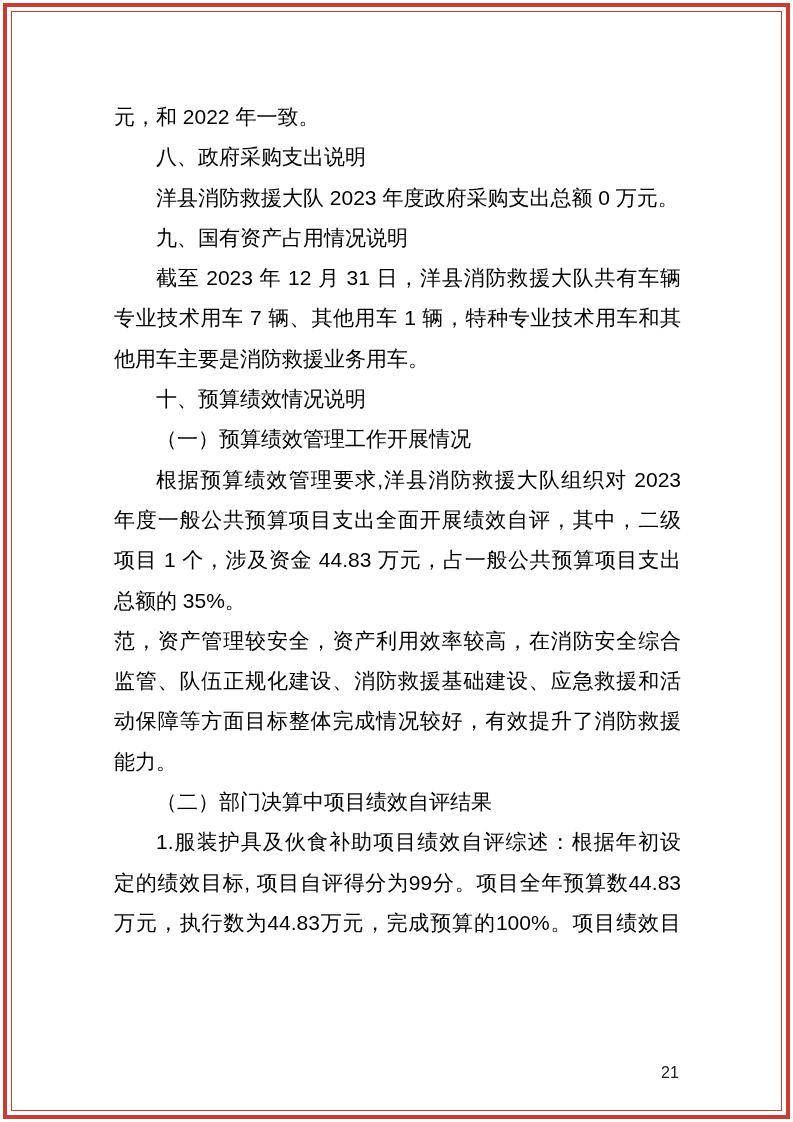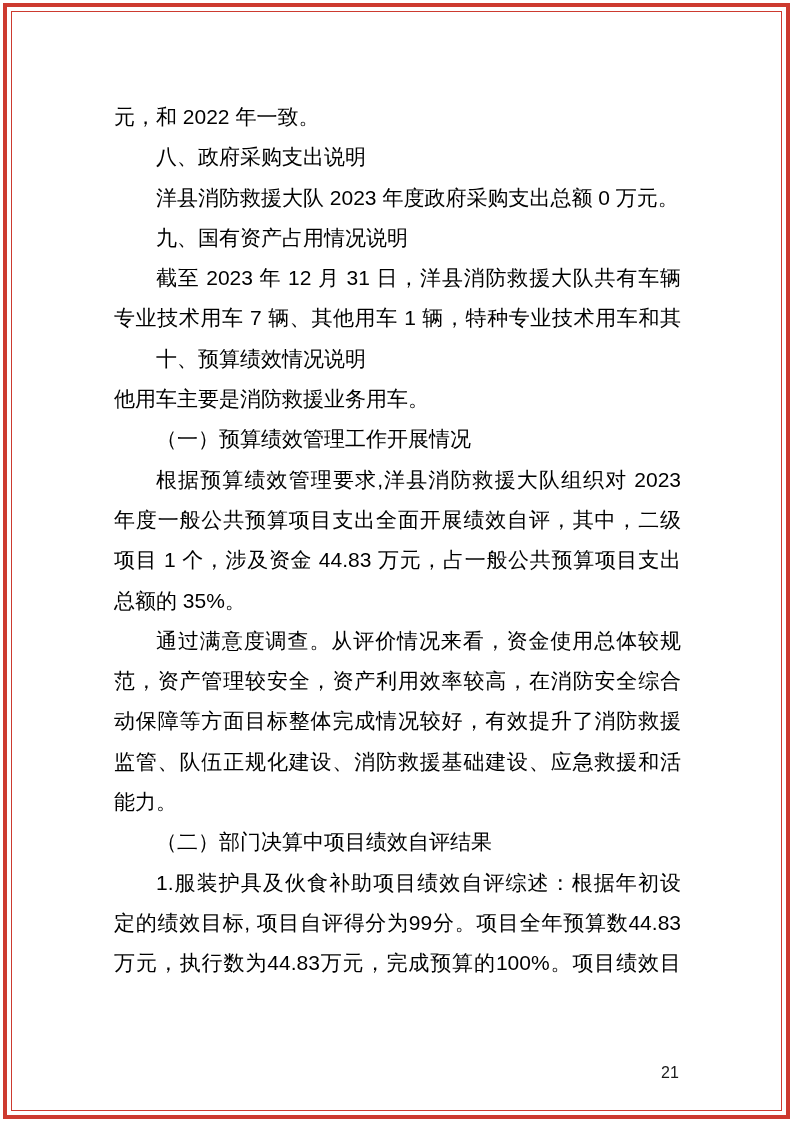--- a/index.html
+++ b/index.html
@@ -53,31 +53,30 @@
   <div class="frame-outer"></div>
   <div class="frame-inner"></div>
 
   <div class="textblock">
     <div class="ln">元，和 2022 年一致。</div>
     <div class="ln ind">八、政府采购支出说明</div>
     <div class="ln ind">洋县消防救援大队 2023 年度政府采购支出总额 0 万元。</div>
     <div class="ln ind">九、国有资产占用情况说明</div>
     <div class="ln ind jf">截至 2023 年 12 月 31 日，洋县消防救援大队共有车辆</div>
     <div class="ln jf">专业技术用车 7 辆、其他用车 1 辆，特种专业技术用车和其</div>
+    <div class="ln">他用车主要是消防救援业务用车。</div>
     <div class="ln ind">十、预算绩效情况说明</div>
-    <div class="ln">他用车主要是消防救援业务用车。</div>
     <div class="ln ind">（一）预算绩效管理工作开展情况</div>
     <div class="ln ind jf">根据预算绩效管理要求,洋县消防救援大队组织对 2023</div>
     <div class="ln jf">年度一般公共预算项目支出全面开展绩效自评，其中，二级</div>
     <div class="ln jf">项目 1 个，涉及资金 44.83 万元，占一般公共预算项目支出</div>
     <div class="ln">总额的 35%。</div>
-    <div class="ln ind jf">通过满意度调查。从评价情况来看，资金使用总体较规</div>
     <div class="ln jf">范，资产管理较安全，资产利用效率较高，在消防安全综合</div>
+    <div class="ln jf">监管、队伍正规化建设、消防救援基础建设、应急救援和活</div>
     <div class="ln jf">动保障等方面目标整体完成情况较好，有效提升了消防救援</div>
-    <div class="ln jf">监管、队伍正规化建设、消防救援基础建设、应急救援和活</div>
     <div class="ln">能力。</div>
     <div class="ln ind">（二）部门决算中项目绩效自评结果</div>
     <div class="ln ind jf">1.服装护具及伙食补助项目绩效自评综述：根据年初设</div>
     <div class="ln jf">定的绩效目标, 项目自评得分为99分。项目全年预算数44.83</div>
     <div class="ln jf">万元，执行数为44.83万元，完成预算的100%。项目绩效目</div>
   </div>
 
   <div class="pagenum">21</div>
 </div>
 

